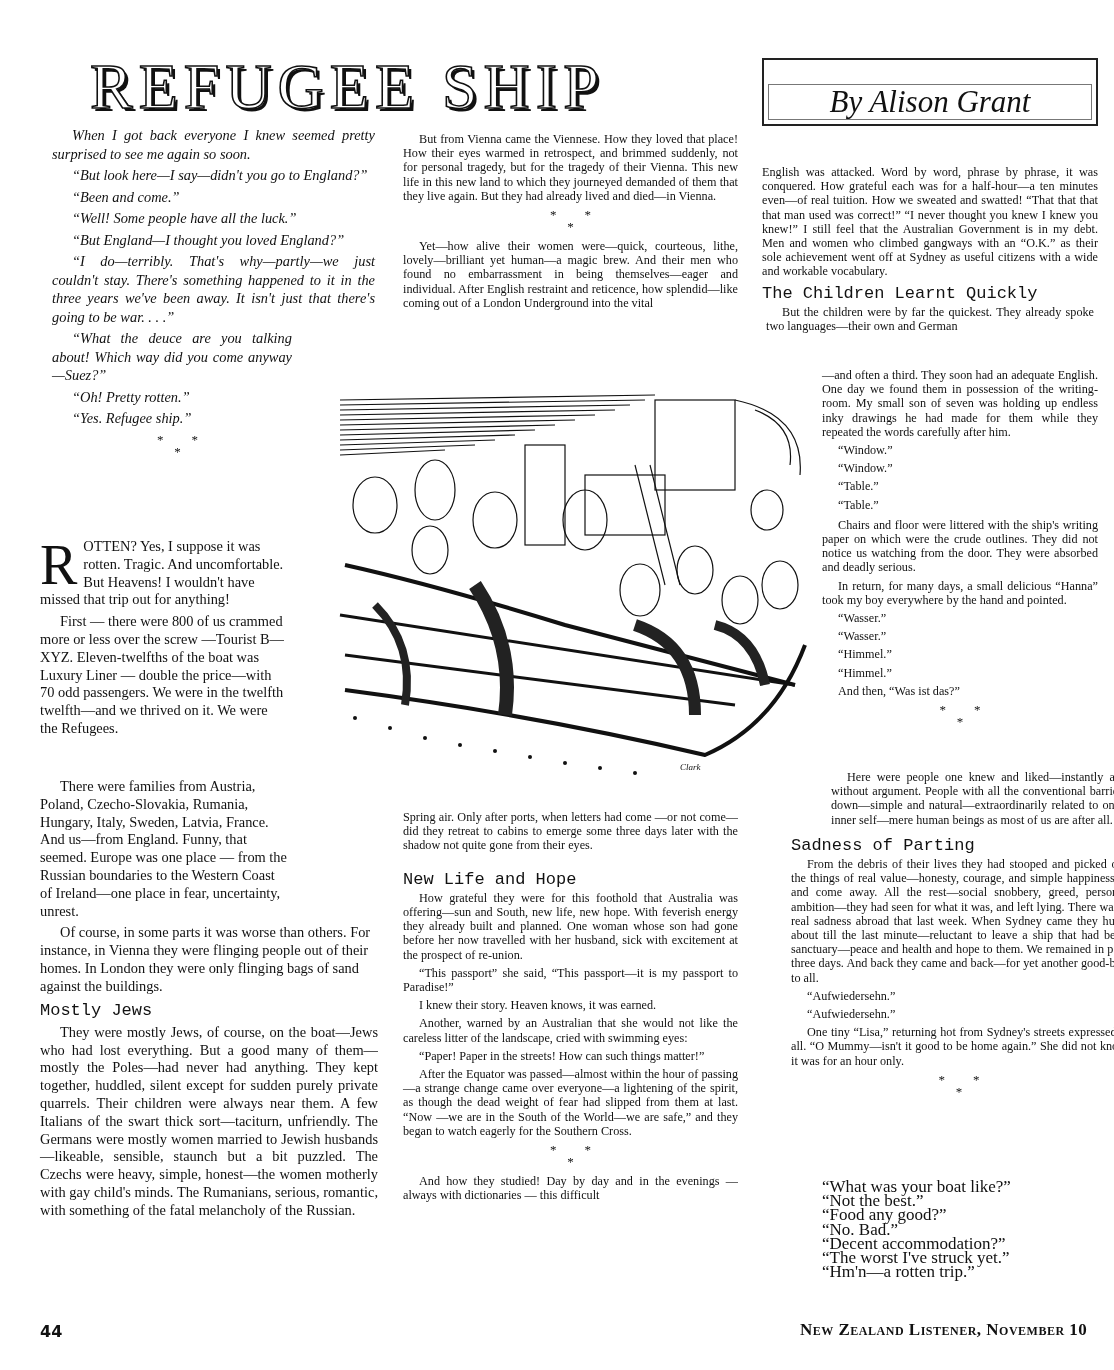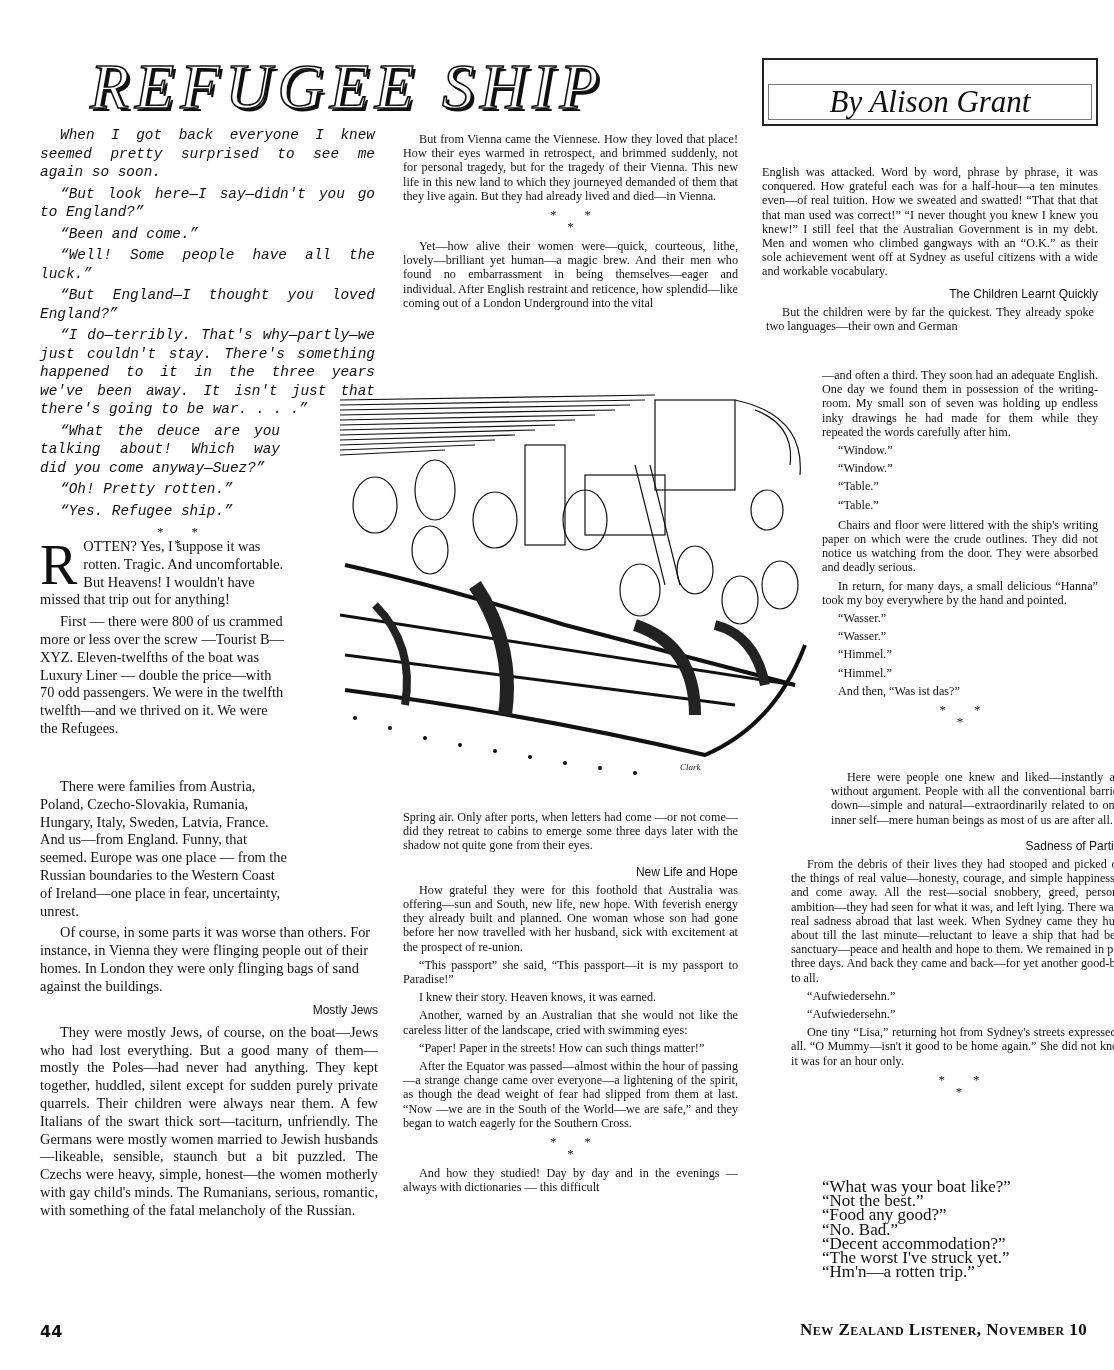--- a/index.html
+++ b/index.html
@@ -1,33 +1,33 @@
 <!DOCTYPE html>
 <html><head>
 <meta charset="utf-8">
 <style>
   html, body { margin:0; padding:0; background:#fff; }
   body { width:1114px; height:1370px; position:relative; overflow:hidden; color:#111;
          font-family:"Liberation Serif","DejaVu Serif",serif; }
   .abs { position:absolute; }
   .title { left:90px; top:52px; width:600px; height:70px;
-           font-family:"Liberation Serif",serif; font-style:italic; font-size:64px; letter-spacing:6px;
+           font-family:"Liberation Serif",serif; font-size:64px; letter-spacing:6px;
            color:#fff; -webkit-text-stroke:1.6px #111; text-shadow:3px 3px 0 #111; line-height:70px; white-space:nowrap; }
   .byline-box { left:762px; top:58px; width:336px; height:68px; border:2px solid #222; box-sizing:border-box; }
   .byline-inner { position:absolute; left:4px; top:4px; right:4px; bottom:4px; border:1px solid #777;
                   display:flex; align-items:center; justify-content:center;
                   font-style:italic; font-size:31px;margin-top:20px; }
   .intro { left:40px; top:126px; width:335px; font-style:italic; font-size:14.4px; line-height:18.5px; }
-  .intro p { margin:0 0 3px 0; text-indent:20px; text-align:justify;font-family:Liberation Mono, monospace; }
+  .intro p { margin:0 0 3px 12px; text-indent:20px; text-align:justify; }
   .c1 { left:40px; top:538px; width:335px; font-size:14.4px; line-height:17.8px; }
   .c1 p { margin:0 0 4px 0; }
   .c1b { left:40px; top:778px; width:338px; font-size:14.4px; line-height:17.8px; }
   .c1b p { margin:0 0 4px 0; }
   .c1c { left:40px; top:1020px; width:338px; font-size:14.4px; line-height:17.8px; }
-  .head { font-family:Liberation Sans, sans-serif; font-size:12px; text-align:right; margin:4px 0 4px 0; }
+  .head { font-family:Liberation Mono, monospace; font-size:17px; text-align:left; margin:4px 0 4px 0; }
   .stars { text-align:center; font-size:13px; line-height:12px; margin:6px 0; }
   .stars .row1 { letter-spacing:28px; padding-left:28px; }
   .c2top { left:403px; top:132px; width:335px; font-size:12.2px; line-height:14.2px; }
   .c2top p { margin:0 0 2px 0; text-indent:16px; text-align:justify; }
   .c2bot { left:403px; top:810px; width:335px; font-size:12.2px; line-height:14.2px; }
   .c2bot p { margin:0 0 4px 0; text-indent:16px; text-align:justify; }
   .c2bot p.first { text-indent:0; }
   .c3 { left:762px; top:165px; width:336px; font-size:12.2px; line-height:14.2px; }
   .c3 p { margin:0 0 4px 0; text-indent:16px; text-align:justify; }
   .c3 p.first { text-indent:0; }
@@ -139,21 +139,21 @@
       <circle cx="195" cy="372" r="2"></circle>
     <circle cx="230" cy="378" r="2"></circle>
       <circle cx="265" cy="383" r="2"></circle>
       <circle cx="300" cy="388" r="2"></circle>
   </g>
   <text x="345" y="385" font-size="9" font-style="italic" font-family="Liberation Serif, serif" fill="#111">Clark</text>
 </svg>
 
 <div class="abs c2bot">
   <p class="first">Spring air. Only after ports, when letters had come —or not come—did they retreat to cabins to emerge some three days later with the shadow not quite gone from their eyes.</p>
-  <div class="head" style="margin-top:12px">New Life and Hope</div>
+  <div class="head" style="margin-top:20px">New Life and Hope</div>
   <p>How grateful they were for this foothold that Australia was offering—sun and South, new life, new hope. With feverish energy they already built and planned. One woman whose son had gone before her now travelled with her husband, sick with excitement at the prospect of re-union.</p>
   <p>“This passport” she said, “This passport—it is my passport to Paradise!”</p>
   <p>I knew their story. Heaven knows, it was earned.</p>
   <p>Another, warned by an Australian that she would not like the careless litter of the landscape, cried with swimming eyes:</p>
   <p>“Paper! Paper in the streets! How can such things matter!”</p>
   <p>After the Equator was passed—almost within the hour of passing—a strange change came over everyone—a lightening of the spirit, as though the dead weight of fear had slipped from them at last. “Now —we are in the South of the World—we are safe,” and they began to watch eagerly for the Southern Cross.</p>
   <div class="stars">
       <div class="row1">**</div>
       <div>*</div>
     </div>

